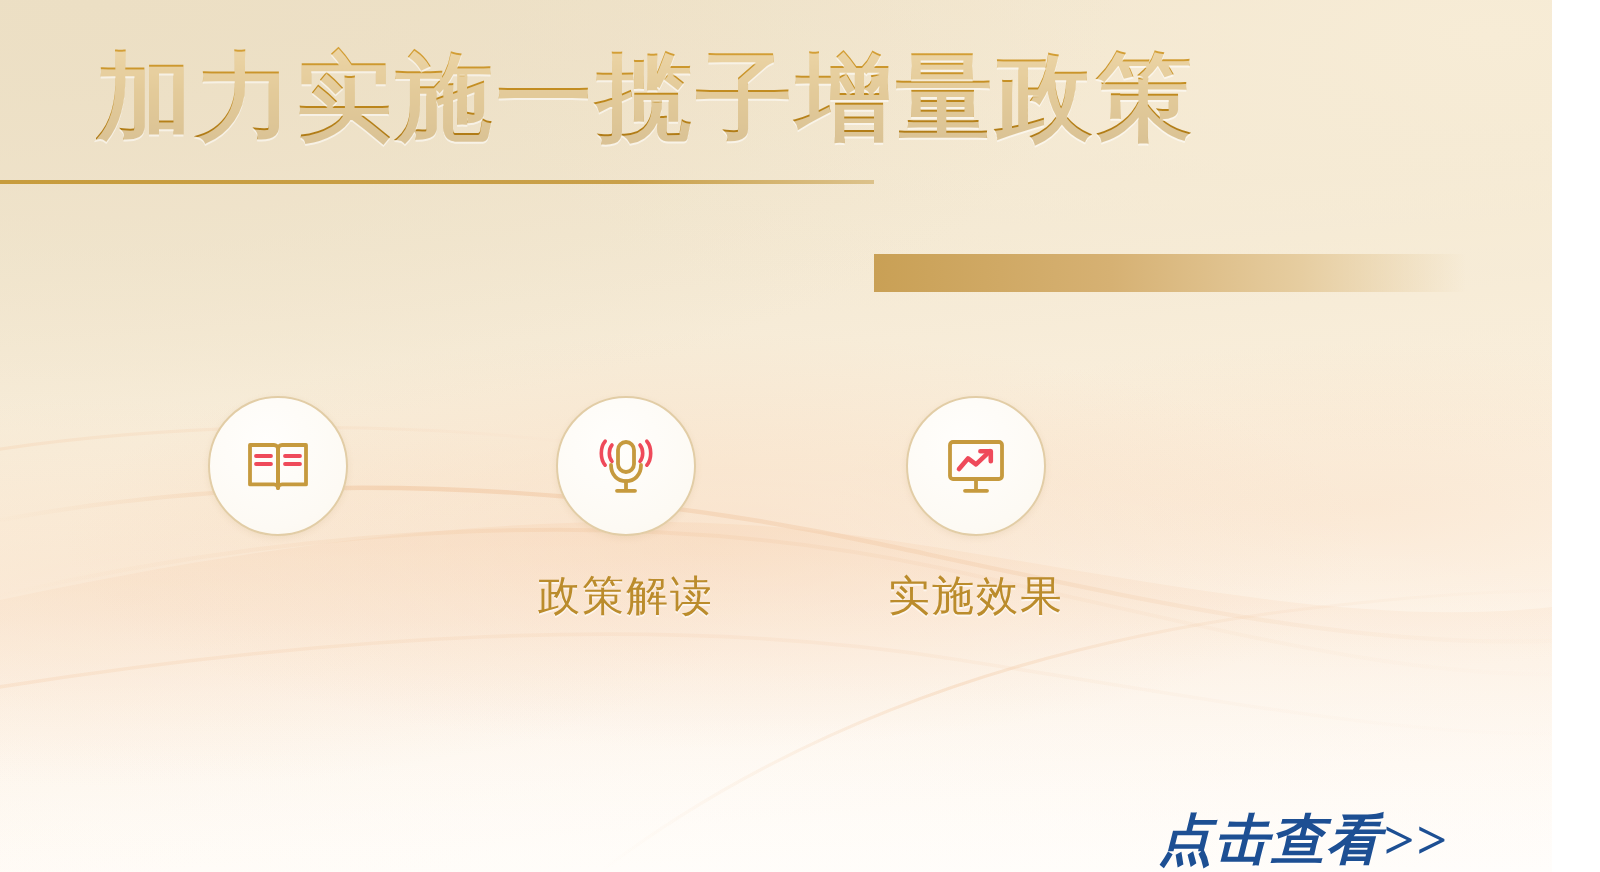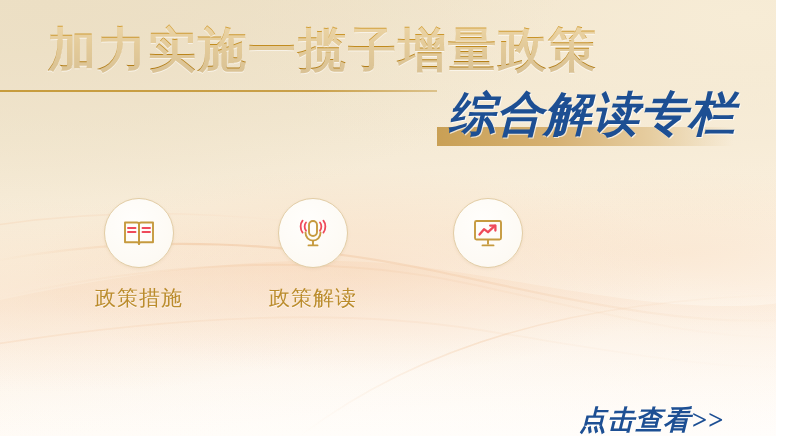--- a/index.html
+++ b/index.html
@@ -127,34 +127,32 @@
     <path d="M-10,226 C120,206 250,212 360,232" fill="none" stroke="url(#sw3)" stroke-width="1.6"></path>
     <path d="M300,436 C400,360 520,322 640,306 C720,296 770,294 810,296" fill="none" stroke="url(#sw2)" stroke-width="1.6"></path>
   </svg>
 
   <div class="rule"></div>
 
   <div class="head-line1">加力实施一揽子增量政策</div>
 
   <div class="goldbar"></div>
 
-  <div class="head-line2">综合解读专栏</div>
 
   <div class="items">
 
     <div class="item">
       <div class="circle">
         <svg width="36" height="36" viewBox="0 0 36 36">
           <path d="M4 7.5 H16 C17.1 7.5 18 8.4 18 9.5 V29 C18 28 17.1 27.2 16 27.2 H4 Z" fill="none" stroke="#c69a3e" stroke-width="1.9" stroke-linejoin="round"></path>
           <path d="M32 7.5 H20 C18.9 7.5 18 8.4 18 9.5 V29 C18 28 18.9 27.2 20 27.2 H32 Z" fill="none" stroke="#c69a3e" stroke-width="1.9" stroke-linejoin="round"></path>
           <path d="M18 9.5 V29" stroke="#c69a3e" stroke-width="1.6"></path>
           <path d="M7 13 H14.5 M7 17 H14.5 M21.5 13 H29 M21.5 17 H29" stroke="#ef4a5a" stroke-width="1.9" stroke-linecap="round"></path>
         </svg>
       </div>
-      <div class="item-label">政策措施</div>
     </div>
 
     <div class="item">
       <div class="circle">
         <svg width="36" height="36" viewBox="0 0 36 36">
           <rect x="14" y="6" width="8" height="15" rx="4" fill="none" stroke="#c69a3e" stroke-width="1.9"></rect>
           <path d="M10.5 17.5 C10.5 22.5 13.8 25.6 18 25.6 C22.2 25.6 25.5 22.5 25.5 17.5" fill="none" stroke="#c69a3e" stroke-width="1.9" stroke-linecap="round"></path>
           <path d="M18 25.6 V30" stroke="#c69a3e" stroke-width="1.9" stroke-linecap="round"></path>
           <path d="M13.5 30.4 H22.5" stroke="#c69a3e" stroke-width="1.9" stroke-linecap="round"></path>
           <path d="M11 7.5 C9.2 9.6 9.2 13.6 11 15.7" fill="none" stroke="#ef4a5a" stroke-width="1.8" stroke-linecap="round"></path>
@@ -170,19 +168,20 @@
     <div class="item">
       <div class="circle">
         <svg width="36" height="36" viewBox="0 0 36 36">
           <rect x="5" y="6" width="26" height="18.5" rx="1.5" fill="none" stroke="#c69a3e" stroke-width="1.9"></rect>
           <path d="M18 24.5 V29.5" stroke="#c69a3e" stroke-width="1.9"></path>
           <path d="M12.5 30.4 H23.5" stroke="#c69a3e" stroke-width="1.9" stroke-linecap="round"></path>
           <path d="M9.5 19.5 L14 14.2 L18 17.2 L25 10.6" fill="none" stroke="#ef4a5a" stroke-width="2.3" stroke-linecap="round" stroke-linejoin="round"></path>
           <path d="M20.2 10.6 H25.4 V15.6" fill="none" stroke="#ef4a5a" stroke-width="2.3" stroke-linecap="round" stroke-linejoin="round"></path>
         </svg>
       </div>
+      <div class="item-label">实施效果</div>
     </div>
 
   </div>
 
   <div class="cta">点击查看&gt;&gt;</div>
 
 </div>
 
 </body></html>

